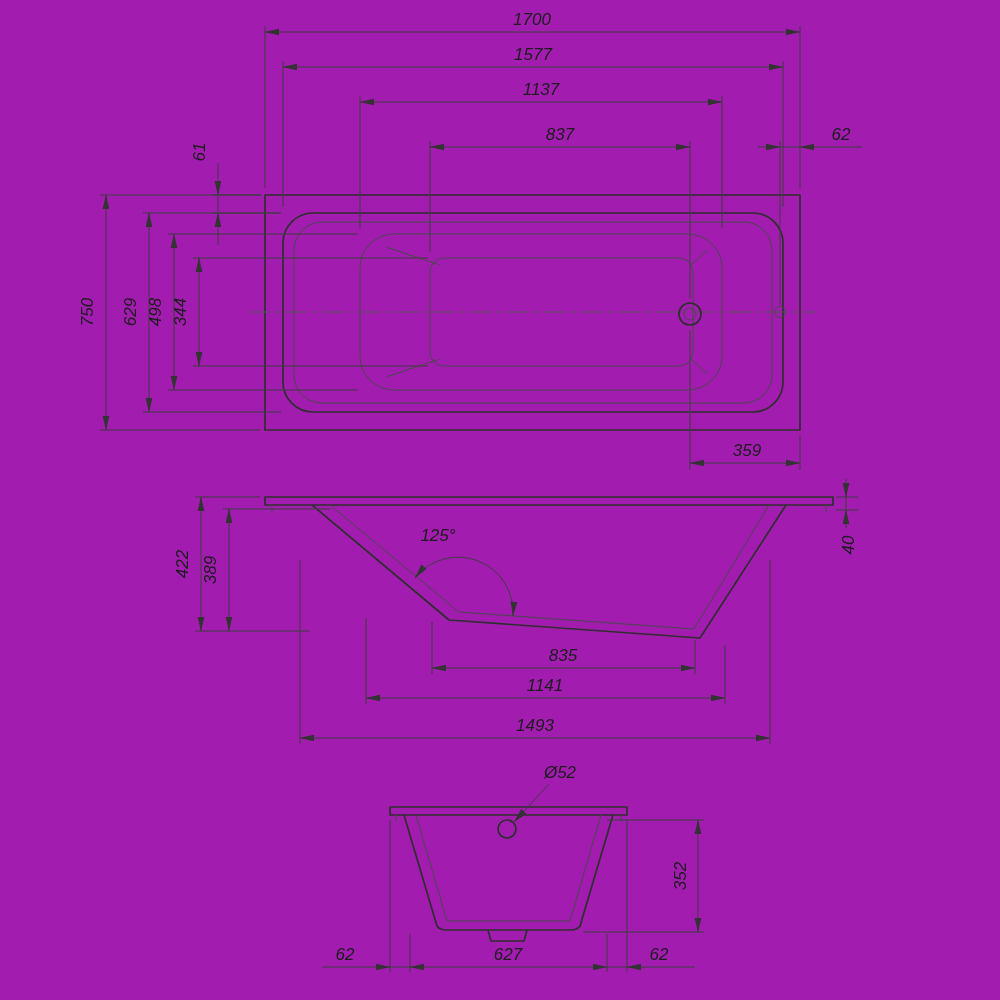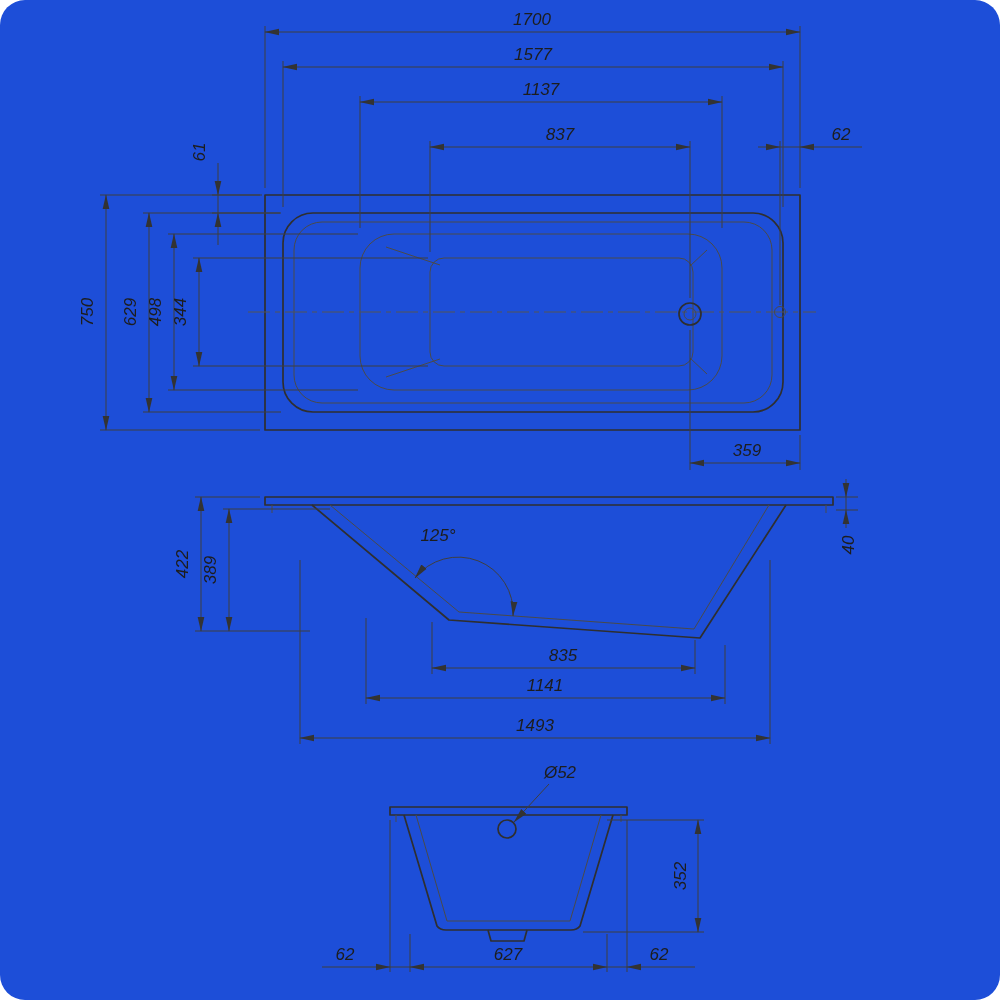--- a/index.html
+++ b/index.html
@@ -1,16 +1,16 @@
 <!DOCTYPE html>
 <html><head>
 <meta charset="utf-8">
 <style>
   html,body{margin:0;padding:0;background:#ffffff;}
-  .stage{width:1000px;height:1000px;position:relative;background:#1d4ed8;overflow:hidden;border-radius:25px;}
+  .stage{width:1000px;height:1000px;position:relative;background:#a21caf;overflow:hidden;}
   svg{display:block;}
   .obj{stroke:#2f2f2f;stroke-width:1.7;fill:none;stroke-linejoin:round;}
   .thin{stroke:#4a4a4a;stroke-width:1;fill:none;}
   .ext{stroke:#3f3f3f;stroke-width:1;fill:none;}
   .dim{stroke:#3f3f3f;stroke-width:1;fill:none;}
   .cl{stroke:#555;stroke-width:1;stroke-dasharray:22 5 5 5;fill:none;}
   .dimtxt{font-family:"Liberation Sans",sans-serif;font-style:italic;font-size:17px;fill:#1d1d1d;text-anchor:middle;}
 </style>
 </head>
 <body>

